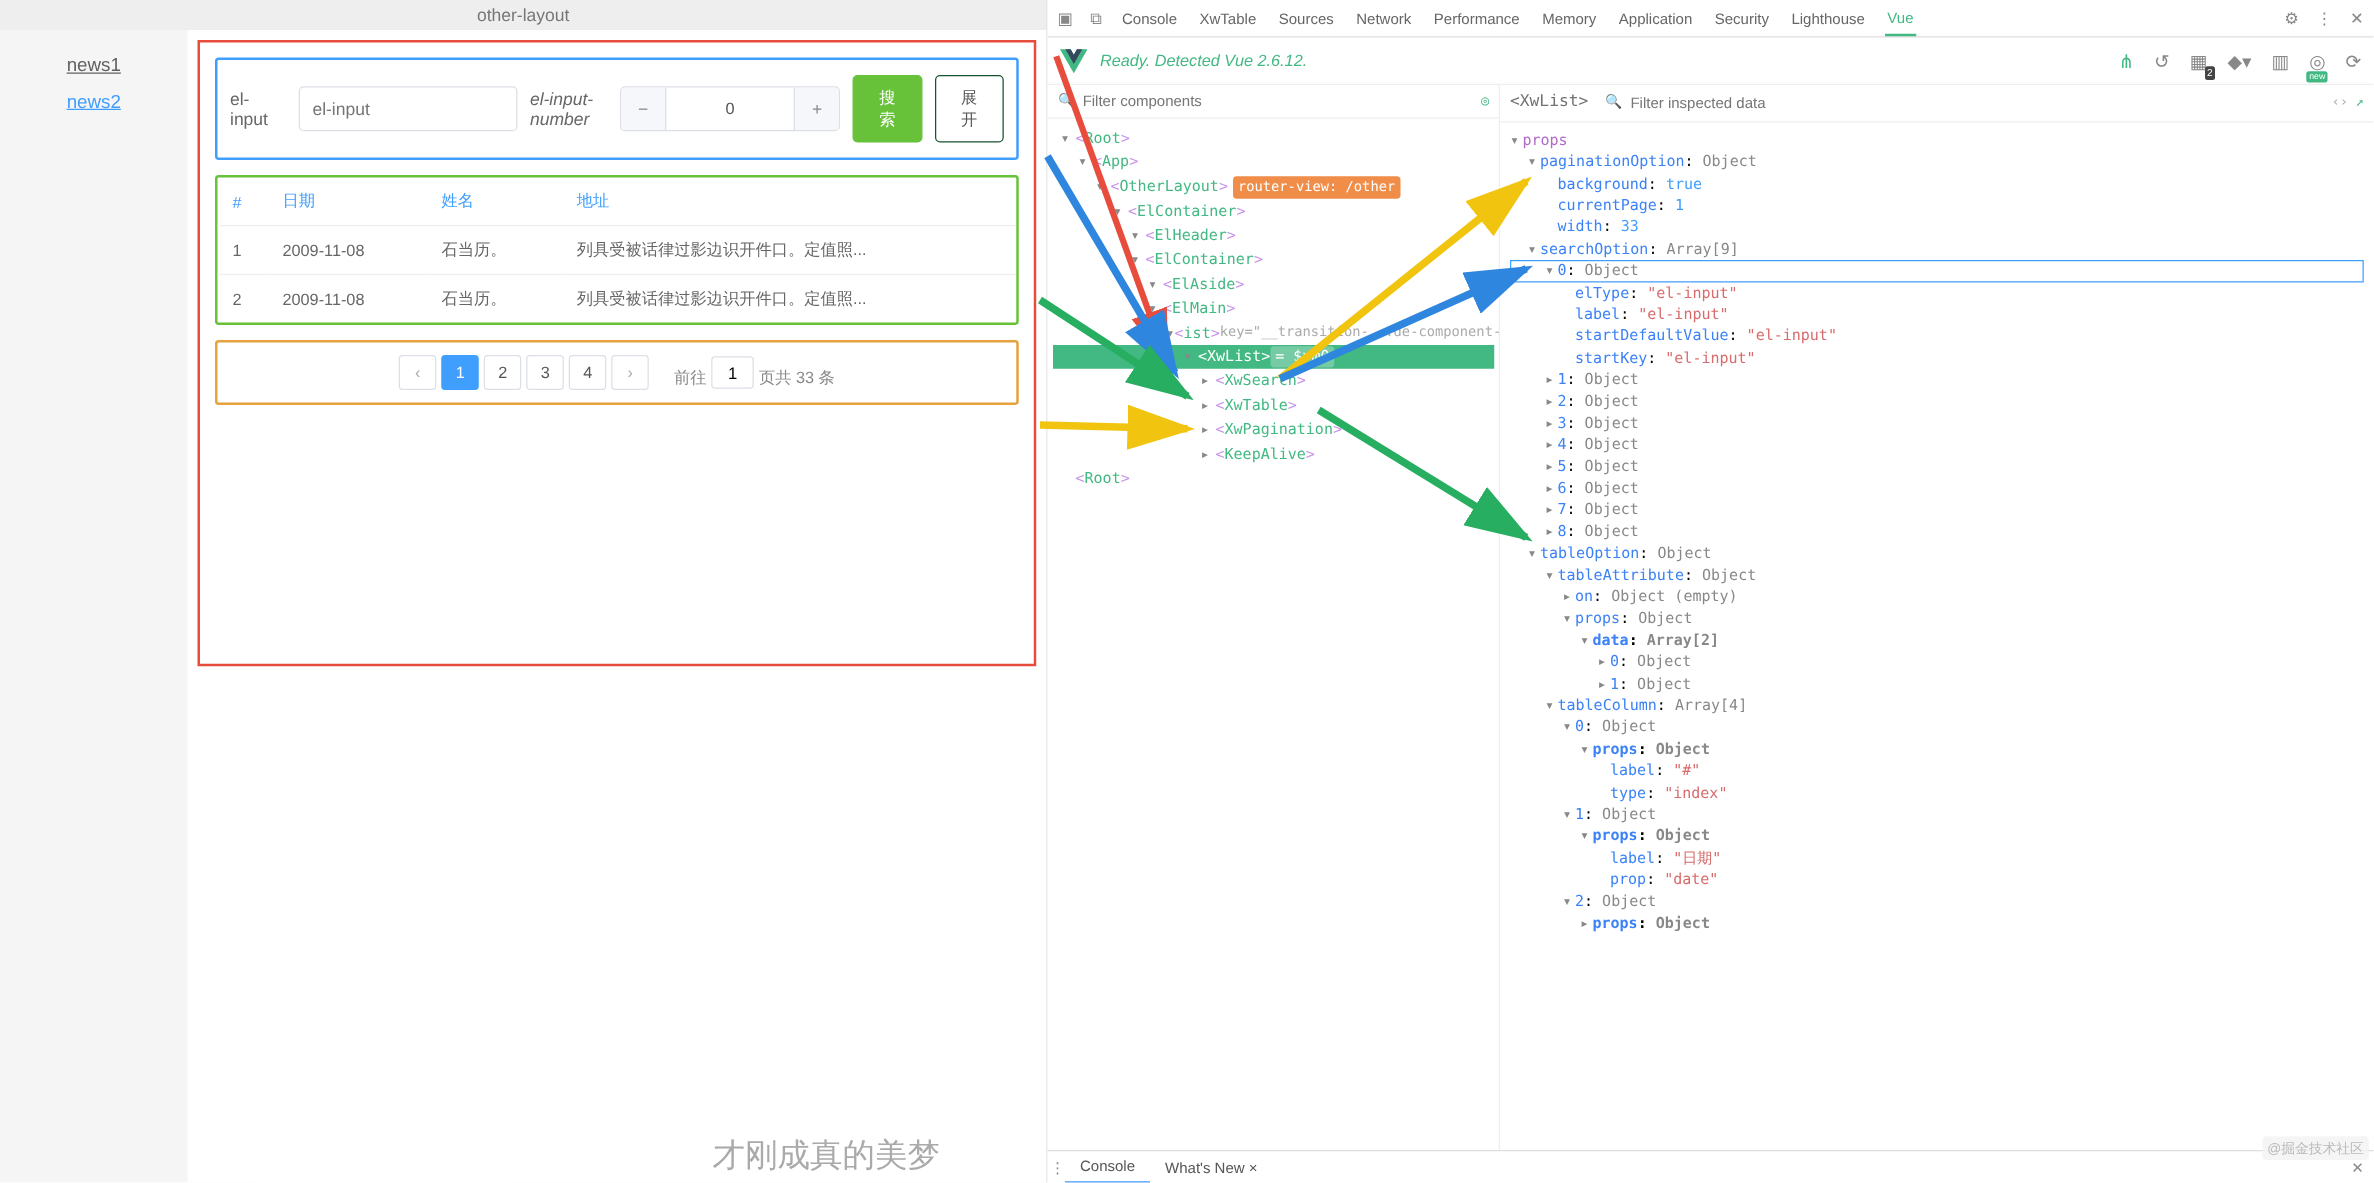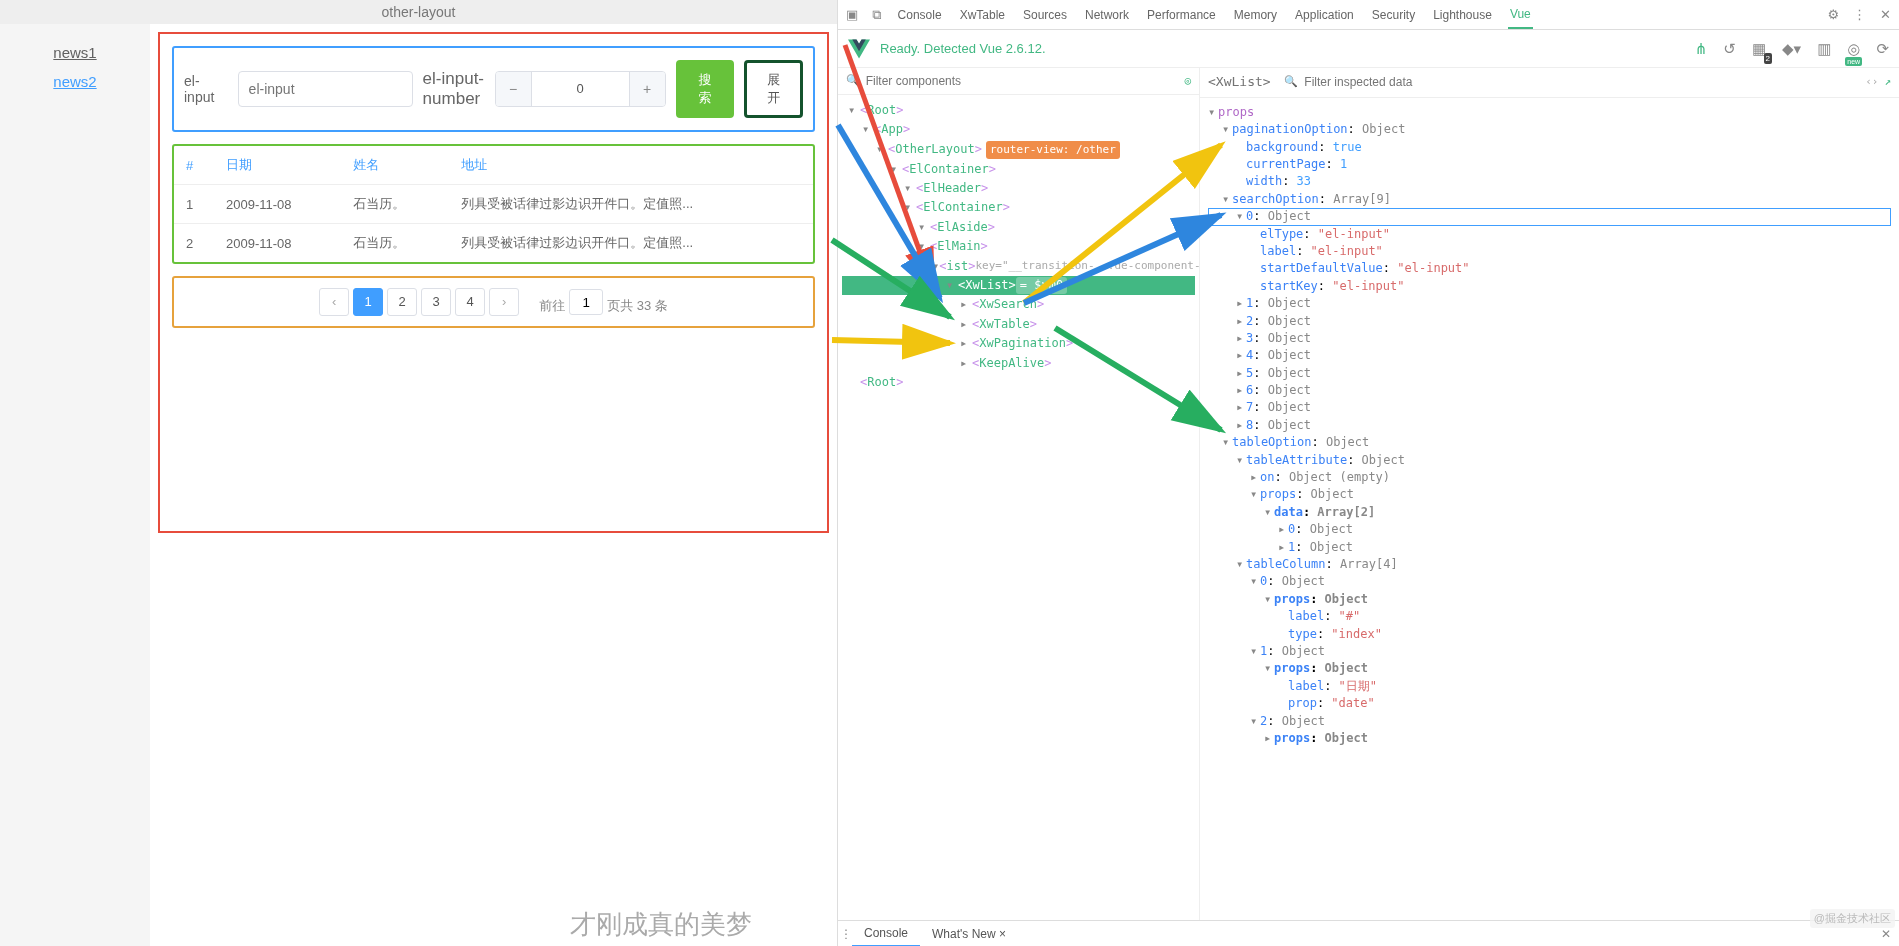--- a/index.html
+++ b/index.html
@@ -13,26 +13,26 @@
 .app-sidebar { width: 150px; padding: 20px 10px; }
 .app-sidebar a { display: block; text-align: center; margin-bottom: 12px; color: #409eff; text-decoration: underline; font-size: 15px; }
 .app-sidebar a.active { color: #616161; }
 .app-main { flex: 1; padding: 8px; position: relative; background: #fff; }
 
 .red-box { border: 2px solid #e74c3c; padding: 12px; height: 501px; }
 .search-panel { border: 2px solid #409eff; border-radius: 3px; padding: 12px 10px; display: flex; align-items: center; gap: 10px; min-height: 68px; }
 .search-panel .lbl { color: #666; font-size: 14px; }
 .txt-input { border: 1px solid #dcdfe6; border-radius: 4px; padding: 8px 10px; font-size: 14px; color: #999; width: 175px; height: 36px; }
 .num-wrap { display: flex; align-items: center; }
-.num-wrap .lbl { width: 62px; font-size: 17px; line-height: 1.15; }
+.num-wrap .lbl { width: 62px; font-size: 14px; line-height: 1.15; font-style: italic; }
 .num-control { display: inline-flex; border: 1px solid #dcdfe6; border-radius: 4px; height: 36px; width: 180px; overflow: hidden; }
 .num-btn { width: 36px; display: flex; align-items: center; justify-content: center; color: #888; background: #f5f7fa; font-size: 14px; cursor: pointer; border-right: 1px solid #dcdfe6; }
 .num-btn:last-child { border-right: none; border-left: 1px solid #dcdfe6; }
 .num-val { flex: 1; text-align: center; line-height: 34px; color: #555; }
-.btn { border: 3px solid #14532d; border-radius: 4px; padding: 8px 14px; font-size: 13px; cursor: pointer; background: #fff; color: #555; }
+.btn { border: 1px solid #14532d; border-radius: 4px; padding: 8px 14px; font-size: 13px; cursor: pointer; background: #fff; color: #555; }
 .btn.primary { background: #67c23a; border-color: #67c23a; color: #fff; }
 
 .table-panel { border: 2px solid #67c23a; border-radius: 3px; margin-top: 12px; }
 .tbl { width: 100%; border-collapse: collapse; }
 .tbl th, .tbl td { text-align: left; padding: 10px 12px; font-size: 13px; border-bottom: 1px solid #eee; }
 .tbl th { color: #409eff; font-weight: 500; }
 .tbl td { color: #666; }
 .tbl tr:last-child td { border-bottom: none; }
 .idx-col { width: 40px; }
 
@@ -46,21 +46,21 @@
 
 .dt-pane { flex: 1; display: flex; flex-direction: column; background: #fff; }
 .dt-tabs { display: flex; align-items: center; height: 30px; border-bottom: 1px solid #ddd; font-size: 12px; color: #666; padding: 0 8px; gap: 14px; }
 .dt-tabs .spacer { flex: 1; }
 .dt-tabs .tab { cursor: pointer; padding: 6px 2px; }
 .dt-tabs .tab.active { color: #42b883; border-bottom: 2px solid #42b883; }
 .dt-icn { font-size: 13px; color: #888; }
 
 .dt-header { display: flex; align-items: center; height: 38px; border-bottom: 1px solid #eee; padding: 0 10px; gap: 10px; }
 .vue-logo { display: inline-flex; align-items: center; justify-content: center; }
-.dt-status { color: #42b883; font-size: 13px; }
+.dt-status { color: #42b883; font-size: 13px; font-style: italic; }
 .dt-toolbar { margin-left: auto; display: flex; gap: 16px; align-items: center; }
 .dt-tool { color: #888; font-size: 15px; cursor: pointer; position: relative; }
 .dt-tool.active { color: #42b883; }
 .dt-tool .badge { position: absolute; right: -6px; bottom: -6px; font-size: 8px; background: #444; color: #fff; border-radius: 2px; padding: 1px 2px; }
 .dt-tool .newb { position: absolute; left: -2px; bottom: -8px; font-size: 7px; background: #42b883; color: #fff; border-radius: 2px; padding: 1px 2px; }
 
 .dt-body { flex: 1; display: flex; overflow: hidden; }
 .dt-col { overflow-y: auto; font-family: "Menlo", "Consolas", monospace; font-size: 12px; line-height: 1.45; }
 .comp-col { width: 362px; border-right: 1px solid #eee; }
 .insp-col { flex: 1; }

